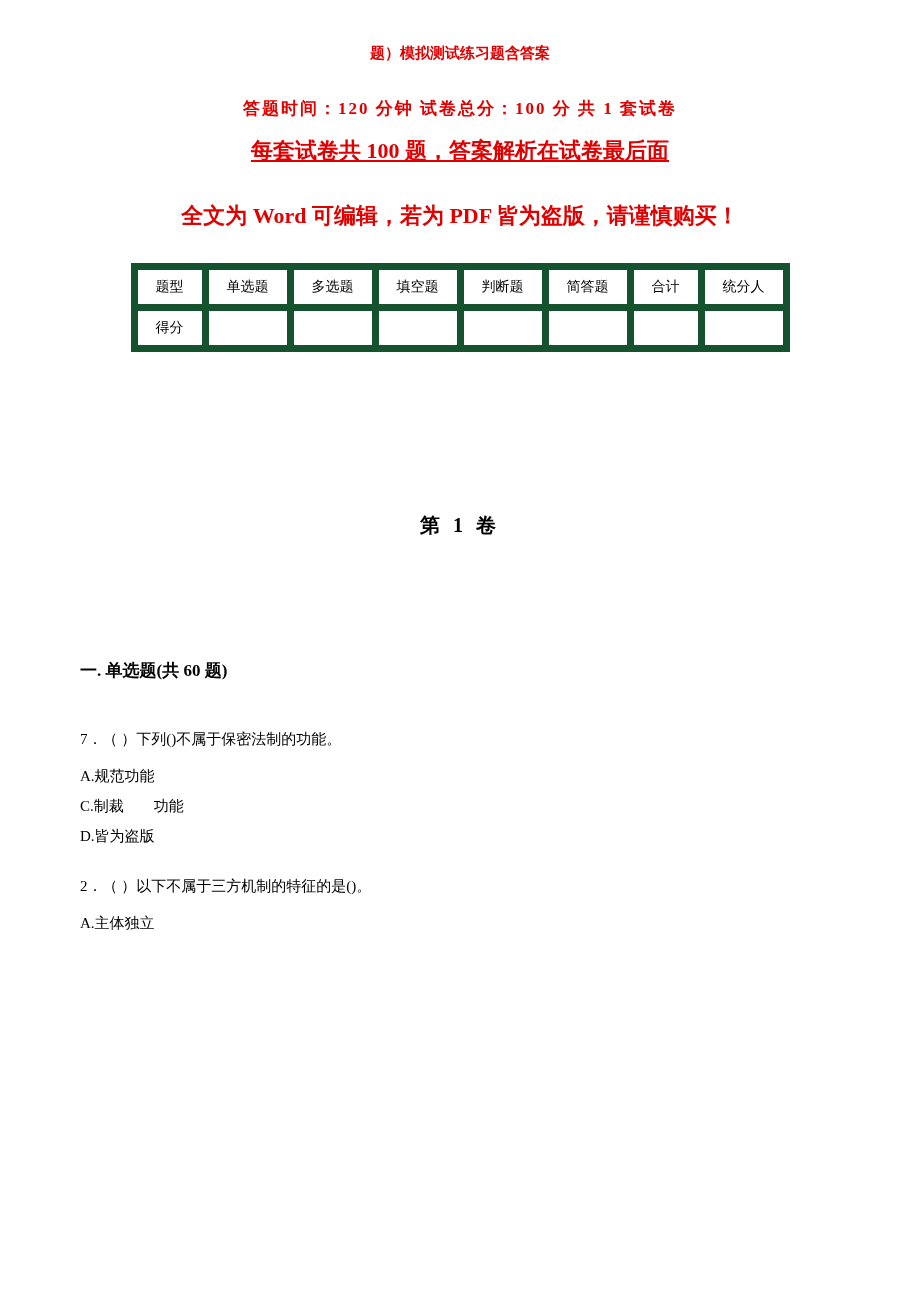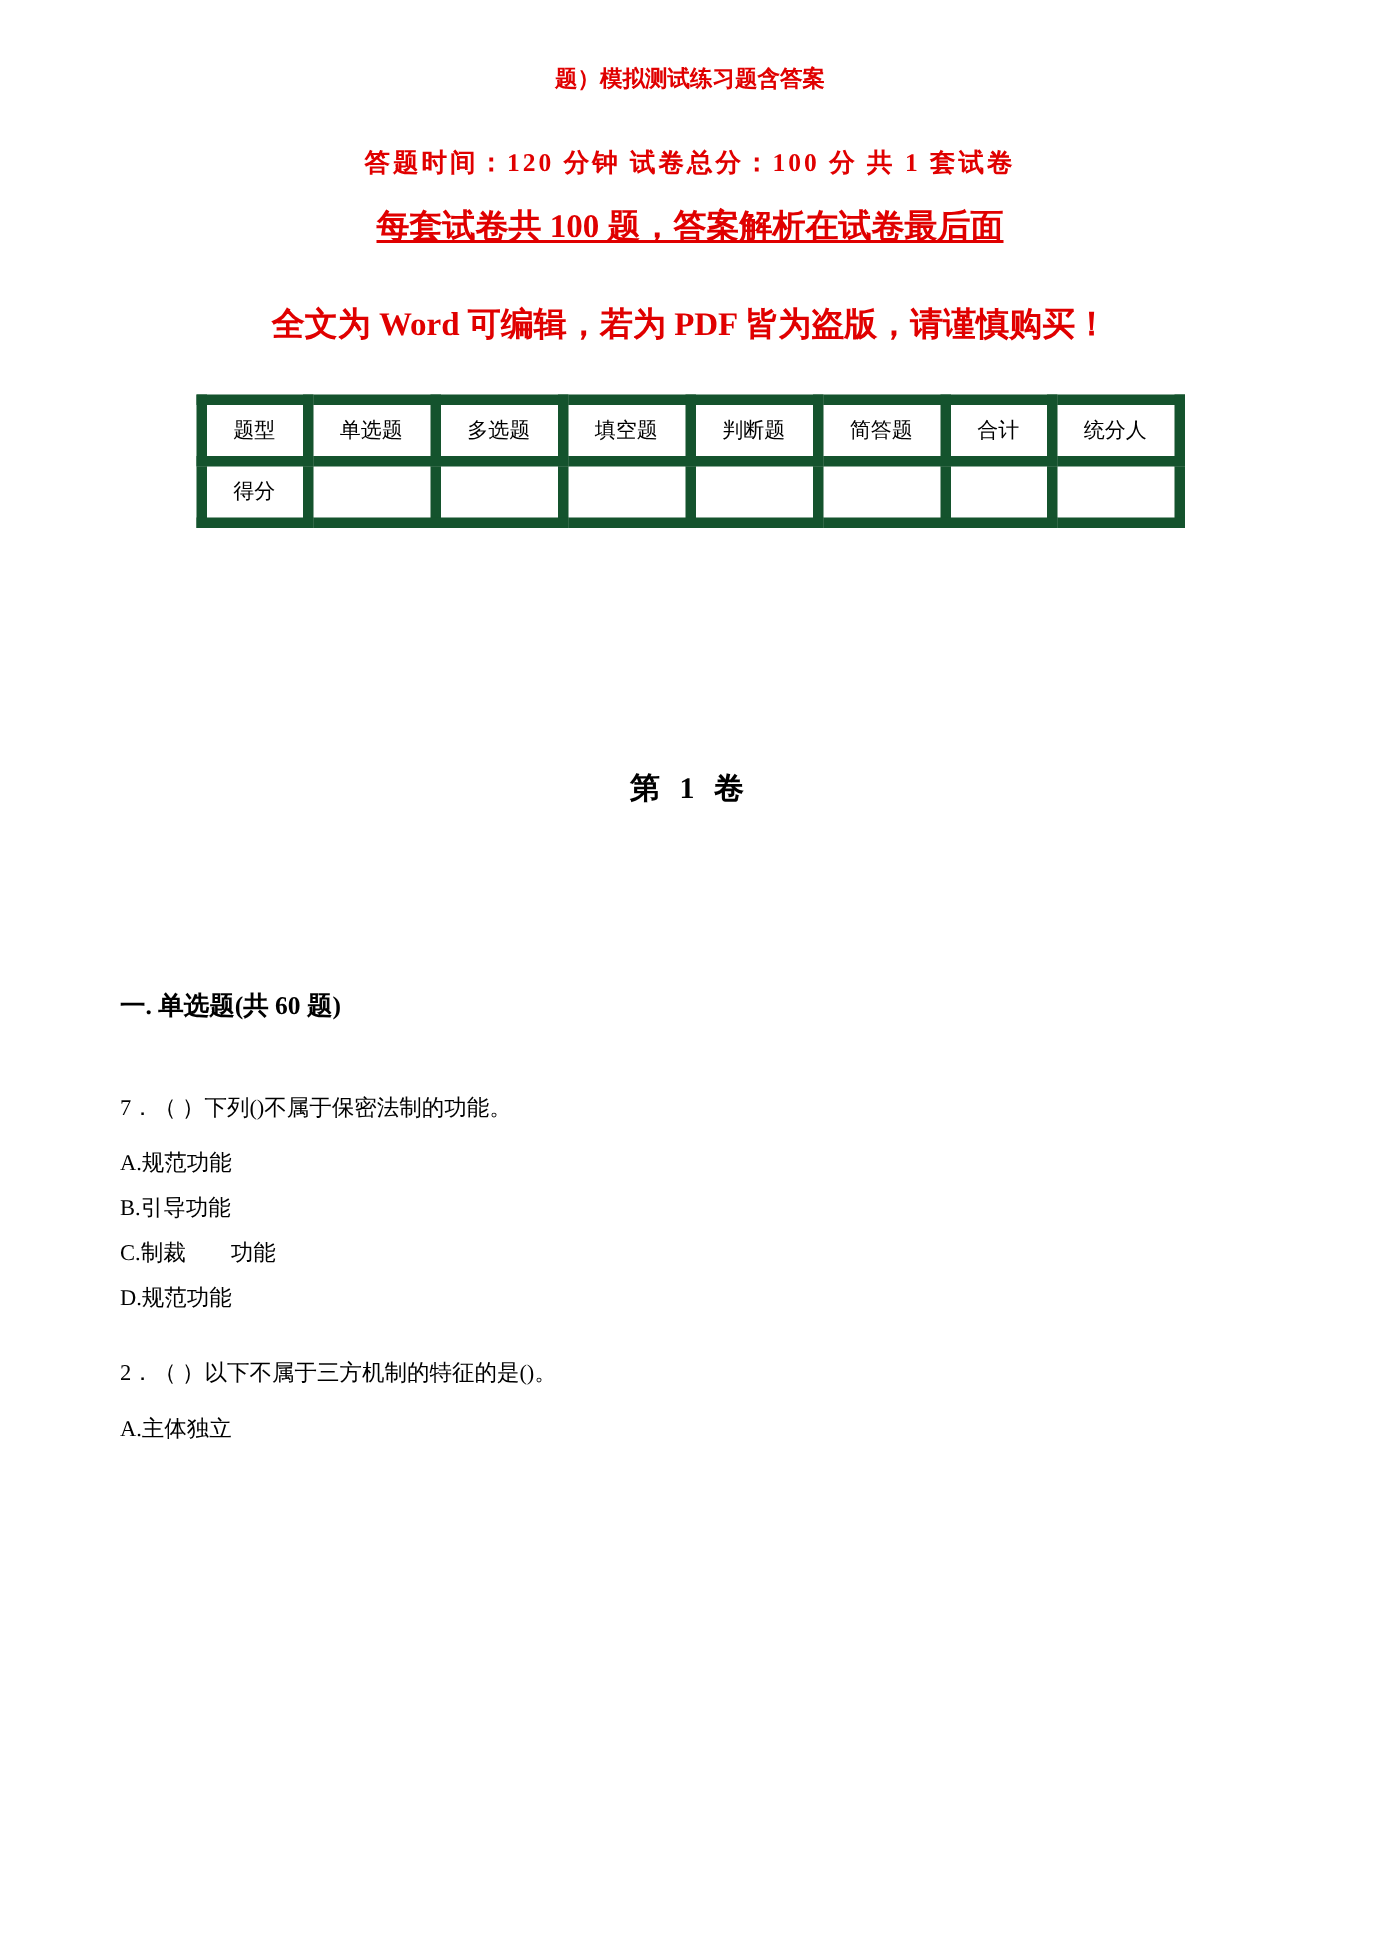--- a/index.html
+++ b/index.html
@@ -173,23 +173,22 @@
 <div class="large-space"></div>
 
 <div class="section-title">一. 单选题(共 60 题)</div>
 
 <div class="divider-space"></div>
 
 <div class="question">
   <div class="question-stem">7．（ ）下列()不属于保密法制的功能。</div>
   <div class="question-options">
     <div>A.规范功能</div>
-    <div>B.引导功能</div>
     <div>C.制裁　　功能</div>
-    <div>D.规范功能</div>
+    <div>D.皆为盗版</div>
   </div>
 </div>
 
 <div class="question">
   <div class="question-stem">2．（ ）以下不属于三方机制的特征的是()。</div>
   <div class="question-options">
     <div>A.主体独立</div>
   </div>
 </div>
 

